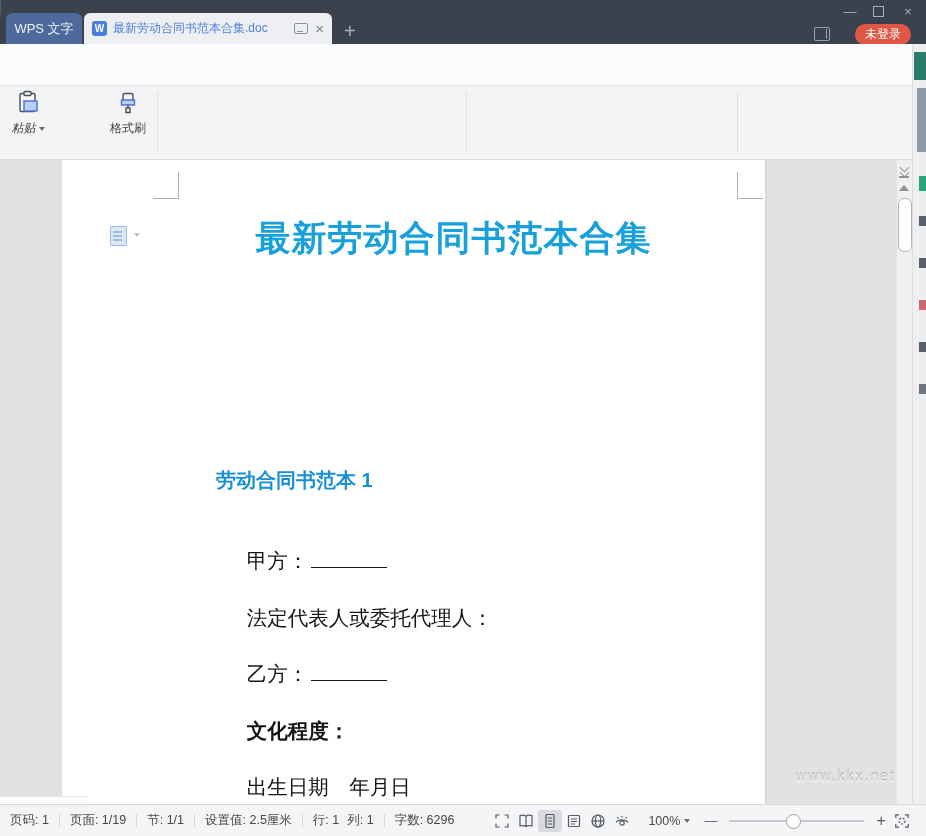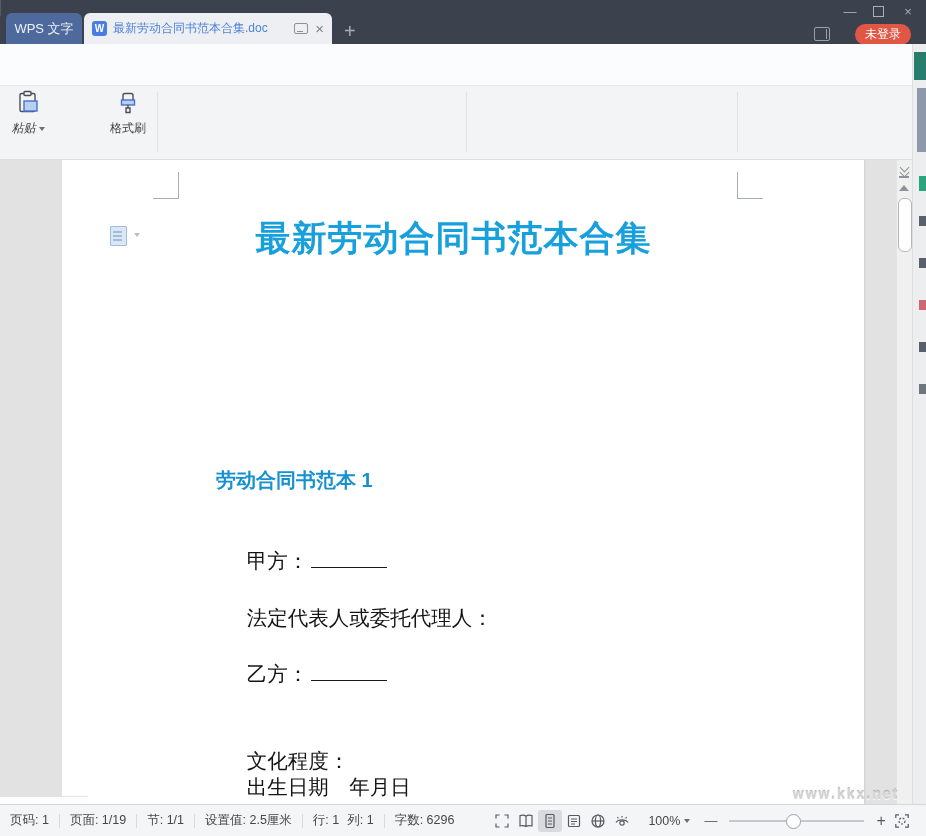--- a/index.html
+++ b/index.html
@@ -90,21 +90,21 @@
   #style-panel{left:739px;top:89px;width:157px;height:68px;background:#fcfcfd;border:1px solid #e3e4e6;box-sizing:border-box;}
   #style-card{left:743px;top:93px;width:66px;height:52px;background:#fff;border:1px solid #c8cacd;border-radius:2px;
               text-align:center;box-sizing:border-box;}
   #style-card .prev{font-size:24px;font-weight:bold;color:#1e87cf;line-height:26px;}
   #style-card .nm{font-size:11px;color:#3b3b3b;line-height:14px;}
   #gal-strip{left:896px;top:86px;width:16px;height:73px;background:#b4bbc5;color:#fff;font-size:11px;
              display:flex;align-items:center;justify-content:center;}
 
   
   #docarea{left:0;top:160px;width:896px;height:644px;background:#e2e2e3;overflow:hidden;}
-  #page{position:absolute;left:62px;top:0;width:802px;height:644px;background:#fff;box-shadow:1px 0 2px rgba(0,0,0,.08);}
+  #page{position:absolute;left:62px;top:0;width:703px;height:644px;background:#fff;box-shadow:1px 0 2px rgba(0,0,0,.08);}
   .crop{position:absolute;width:25px;height:26px;}
   .crop.tl{left:91px;top:12px;border-right:1px solid #a9aeb4;border-bottom:1px solid #a9aeb4;}
   .crop.tr{left:675px;top:12px;border-left:1px solid #a9aeb4;border-bottom:1px solid #a9aeb4;}
   #para-ic{position:absolute;left:48px;top:66px;width:15px;height:18px;background:#dbe7f5;border:1px solid #9fbcdf;border-radius:1px;}
   #para-ic::before{content:"";position:absolute;left:2px;top:4px;width:9px;height:1.5px;background:#9fbcdf;box-shadow:0 4px 0 #9fbcdf,0 8px 0 #9fbcdf;}
   #para-cr{position:absolute;left:69px;top:73px;}
   #doc-title{position:absolute;left:0px;top:55px;width:783px;text-align:center;font-size:35px;font-weight:bold;
              color:#17a0dc;letter-spacing:1px;font-family:"Liberation Sans",sans-serif;}
   .doctext{font-family:"Liberation Serif",serif;color:#141414;}
   #intro{position:absolute;left:113px;top:155px;width:560px;font-size:20.5px;line-height:41px;
@@ -138,21 +138,21 @@
   #zoom-val{font-size:12.5px;color:#474747;}
   #zoom-track{width:135px;height:2px;background:#c6c8cb;position:relative;}
   #zoom-thumb{position:absolute;left:42%;top:-6px;width:13px;height:13px;background:#fff;border:1px solid #9aa0a6;border-radius:50%;}
   .zbtn{font-size:16px;color:#565b62;}
   #hscroll-stub{left:0;top:796px;width:88px;height:8px;background:#fdfdfd;border-top:1px solid #e4e4e6;box-sizing:border-box;}
 
   
   #watermark{left:766px;top:766px;width:160px;text-align:center;z-index:60;pointer-events:none;}
   #watermark .wm-t{font-size:37px;font-weight:bold;color:#c9c9c9;letter-spacing:2px;
      text-shadow:-1px -1px 0 #f2f2f2,1px 1.5px 2px #8f8f8f;font-family:"Liberation Sans",sans-serif;}
-  #watermark .wm-u{font-size:14px;font-weight:bold;color:#d4d4d4;letter-spacing:2px;margin-top:20px;
+  #watermark .wm-u{font-size:14px;font-weight:normal;color:#d4d4d4;letter-spacing:2px;margin-top:2px;
      text-shadow:0 1px 1px #fff,0 -1px 1px #a9a9a9;}
 </style>
 </head>
 <body>
 
 <div id="titlebar" class="abs">
   <div id="wps-btn" class="abs flex">WPS 文字</div>
   <div id="doc-tab" class="abs flex">
     <span class="w-icon">W</span>
     <span class="tab-title">最新劳动合同书范本合集.doc</span>
@@ -414,21 +414,21 @@
 
     <div class="field-row doctext" style="top:364px;">
       <span>甲方：</span><span class="blank"></span>
     </div>
     <div class="field-row doctext" style="top:421px;">
       <span>法定代表人或委托代理人：</span>
     </div>
     <div class="field-row doctext" style="top:477px;">
       <span>乙方：</span><span class="blank"></span>
     </div>
-    <div class="field-row doctext" style="top:564px;">
+    <div class="field-row doctext" style="top:534px;font-weight:bold;">
       <span>文化程度：</span>
     </div>
     <div class="field-row doctext" style="top:590px;">
       <span>出生日期　年月日</span>
     </div>
   </div>
 </div>
 
 <div id="vscroll" class="abs"></div>
 <div id="ruler-toggle">

